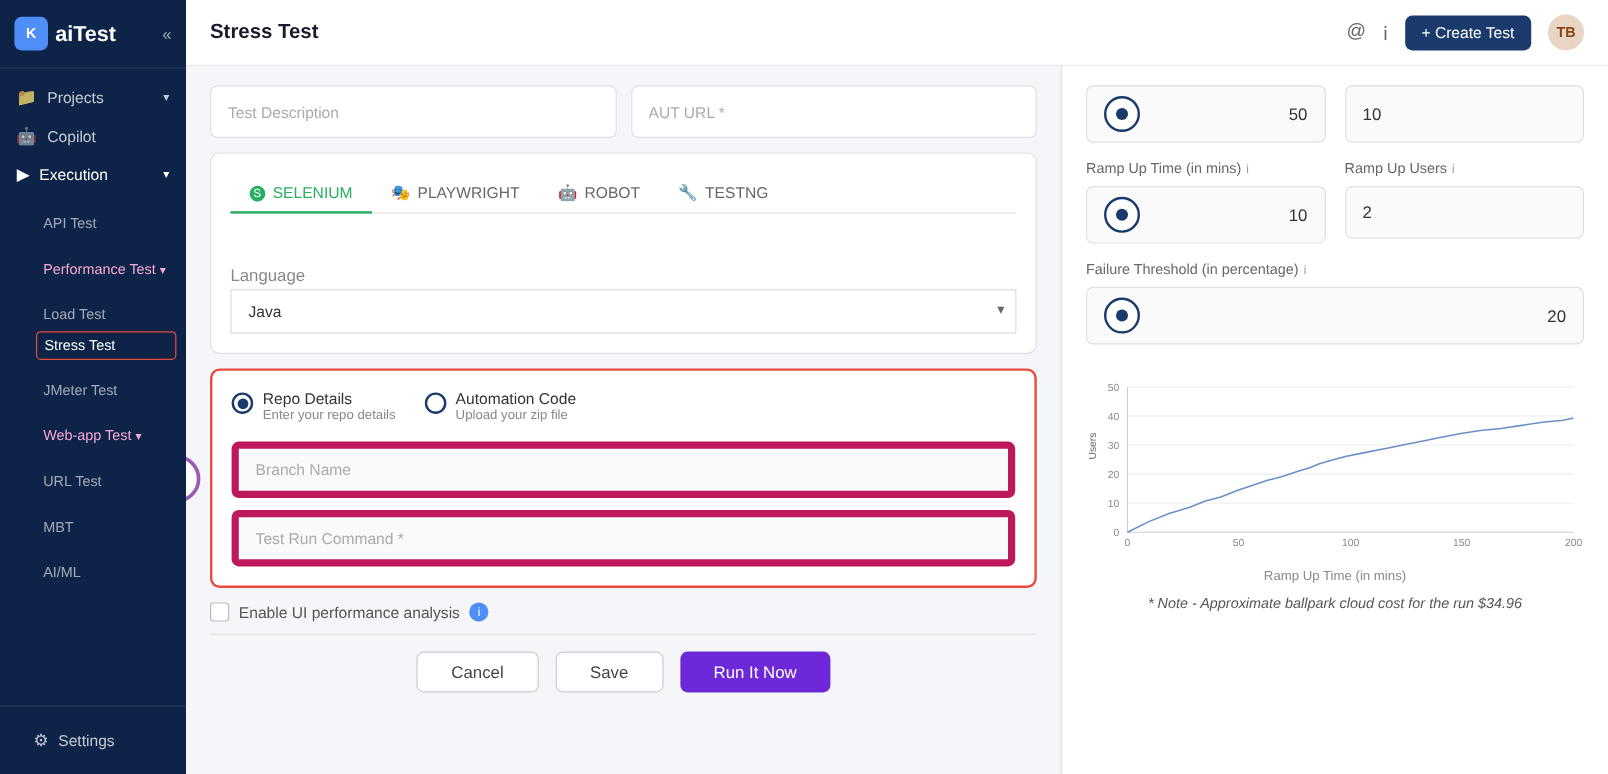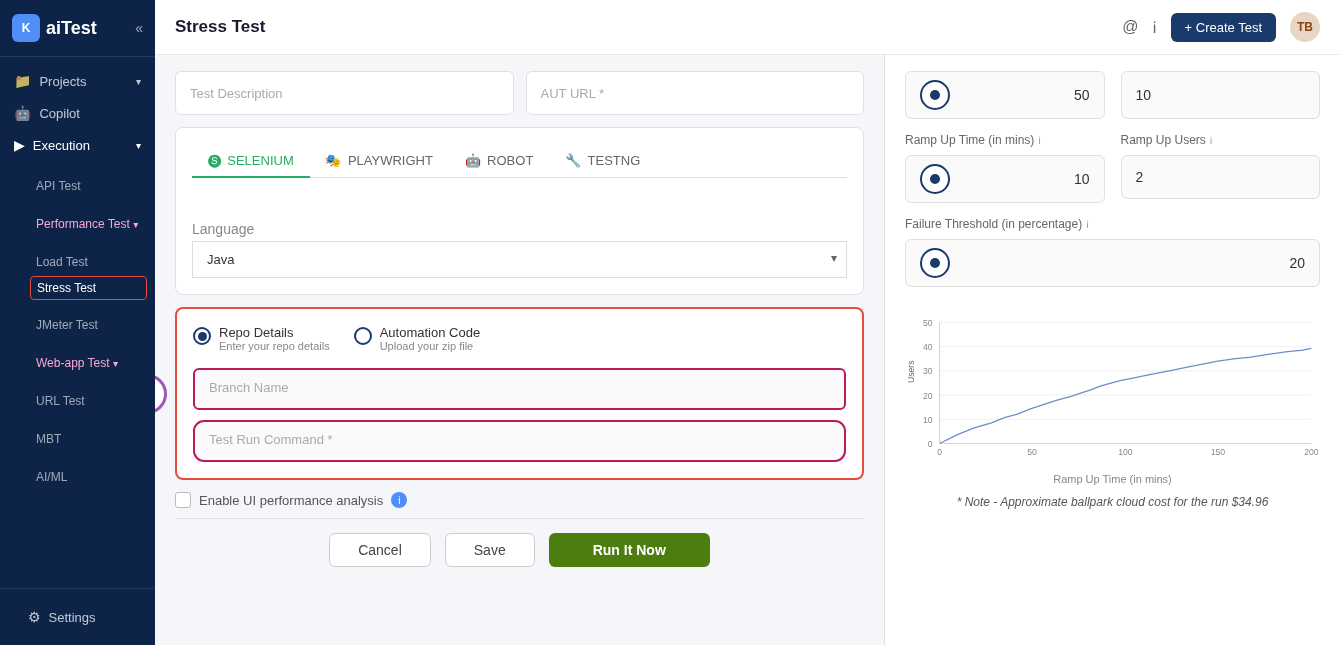--- a/index.html
+++ b/index.html
@@ -220,21 +220,21 @@
       min-height: 42px;
     }
     .input-field input {
       border: none; outline: none; background: transparent;
       width: 100%; font-size: 13px; color: #333;
     }
     .input-field input::placeholder { color: #aaa; }
     .eye-icon { color: #666; cursor: pointer; font-size: 14px; }
 
     .full-width-field {
-      border: 2px solid #be185d;
+      border: 6px solid #be185d;
       border-radius: 6px;
       padding: 10px 14px;
       font-size: 13px;
       color: #aaa;
       background: #fafafa;
       min-height: 42px;
       display: flex; align-items: flex-start;
       margin-top: 10px;
     }
     .full-width-field input {
@@ -260,22 +260,22 @@
     }
     .btn-cancel {
       padding: 8px 28px; border: 1px solid #ccc; background: #fff;
       border-radius: 6px; font-size: 14px; cursor: pointer; color: #444;
     }
     .btn-save {
       padding: 8px 28px; border: 1px solid #ccc; background: #fff;
       border-radius: 6px; font-size: 14px; cursor: pointer; color: #444;
     }
     .btn-run {
-      padding: 8px 44px; border: none; background: #4d7c0f;
-      border-radius: 6px; font-size: 14px; cursor: pointer; color: #fff; font-weight: bold;
+      padding: 8px 28px; border: none; background: #6d28d9;
+      border-radius: 6px; font-size: 14px; cursor: pointer; color: #fff;
     }
 
     
     .config-row { display: flex; gap: 16px; margin-bottom: 14px; }
     .config-field {
       flex: 1;
       border: 1px solid #e0e0e0;
       border-radius: 6px;
       background: #fafafa;
       padding: 8px 14px;
@@ -443,21 +443,21 @@
               <div class="radio-sub">Upload your zip file</div>
             </div>
           </div>
         </div>
 
 
         <div class="full-width-field">
           <input type="text" placeholder="Branch Name" style="">
         </div>
 
-        <div class="full-width-field" style="margin-top: 10px; border-radius: 11px;">
+        <div class="full-width-field" style="margin-top: 10px;">
           <input type="text" placeholder="Test Run Command *" style="">
         </div>
       </div>
 
       <div class="checkbox-row">
         <div class="checkbox-box"></div>
         <span class="checkbox-label">Enable UI performance analysis</span>
         <div class="info-icon">i</div>
       </div>
 

